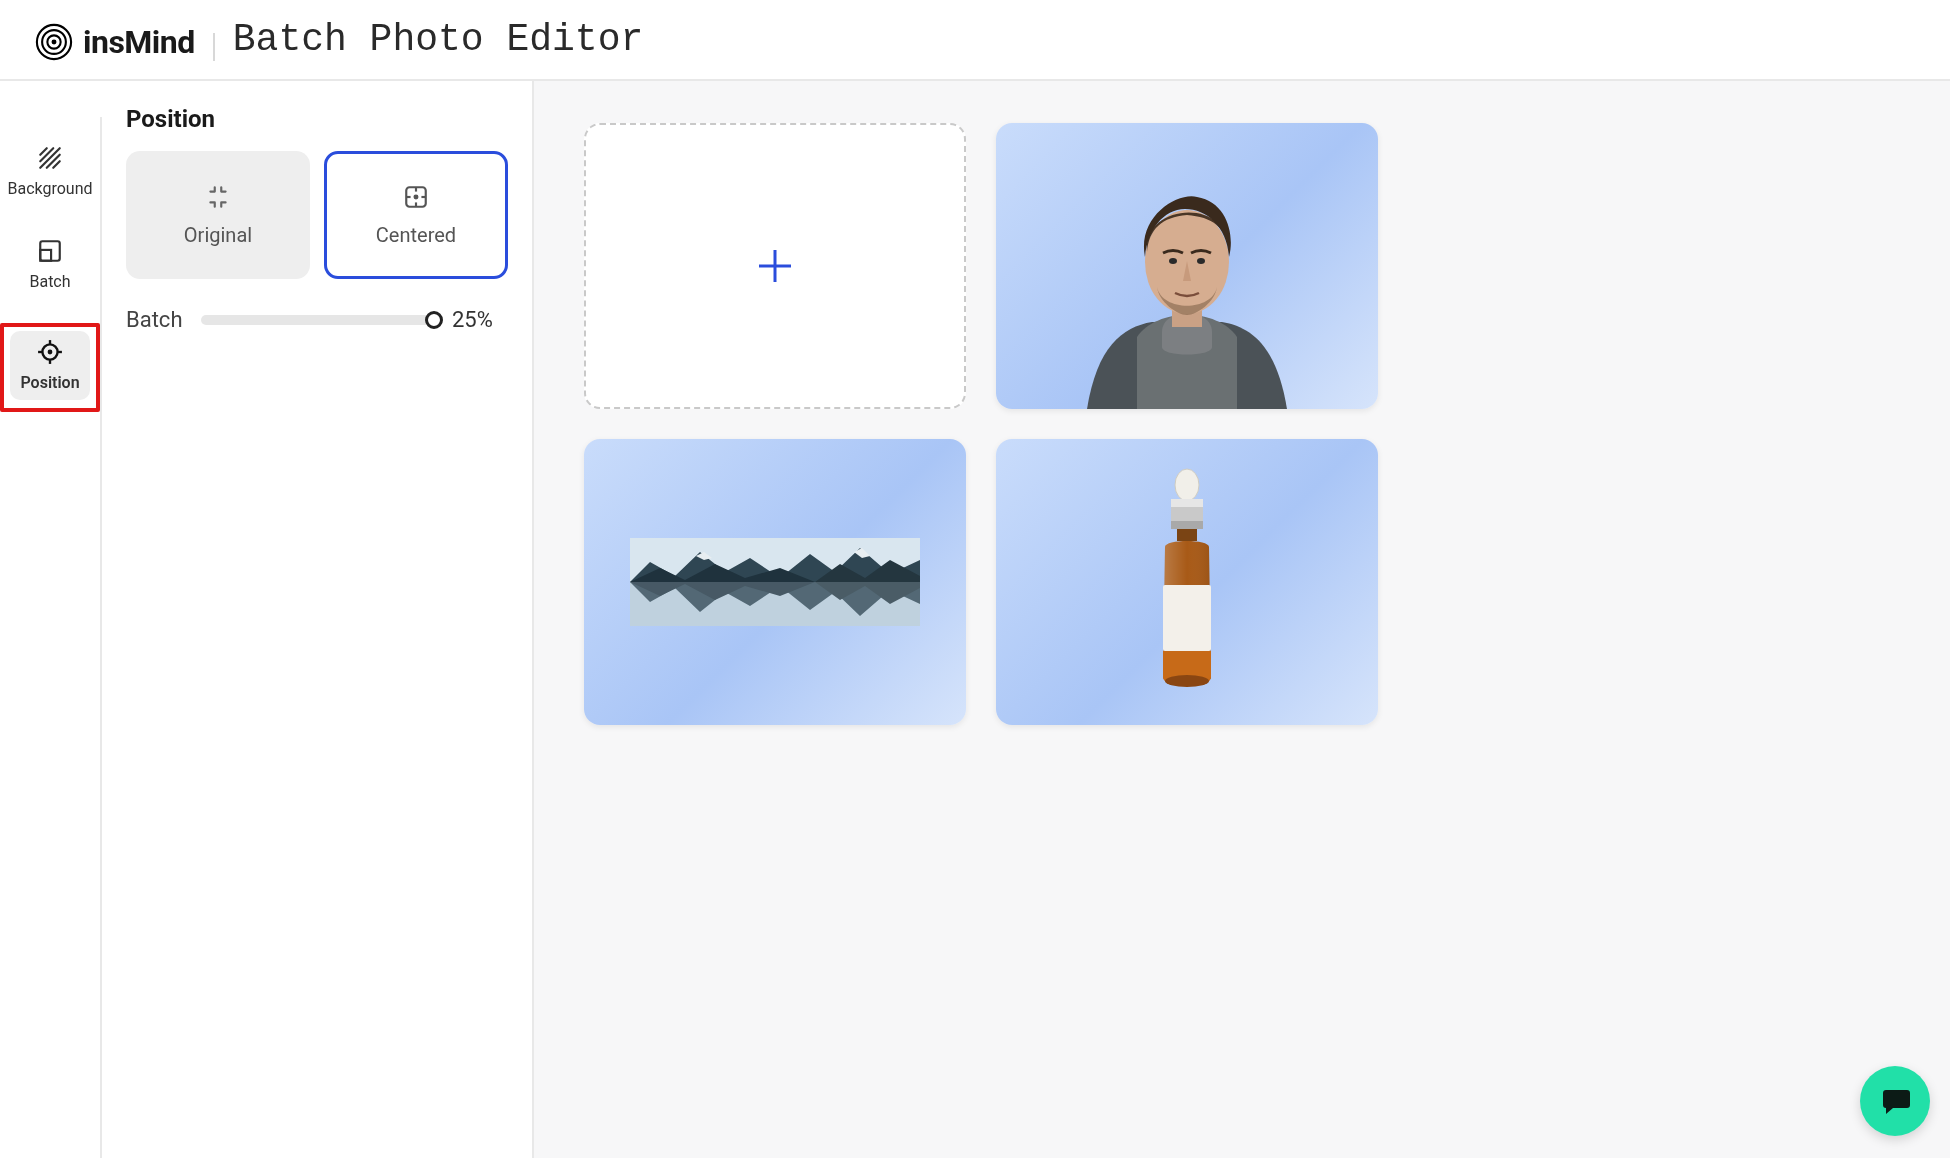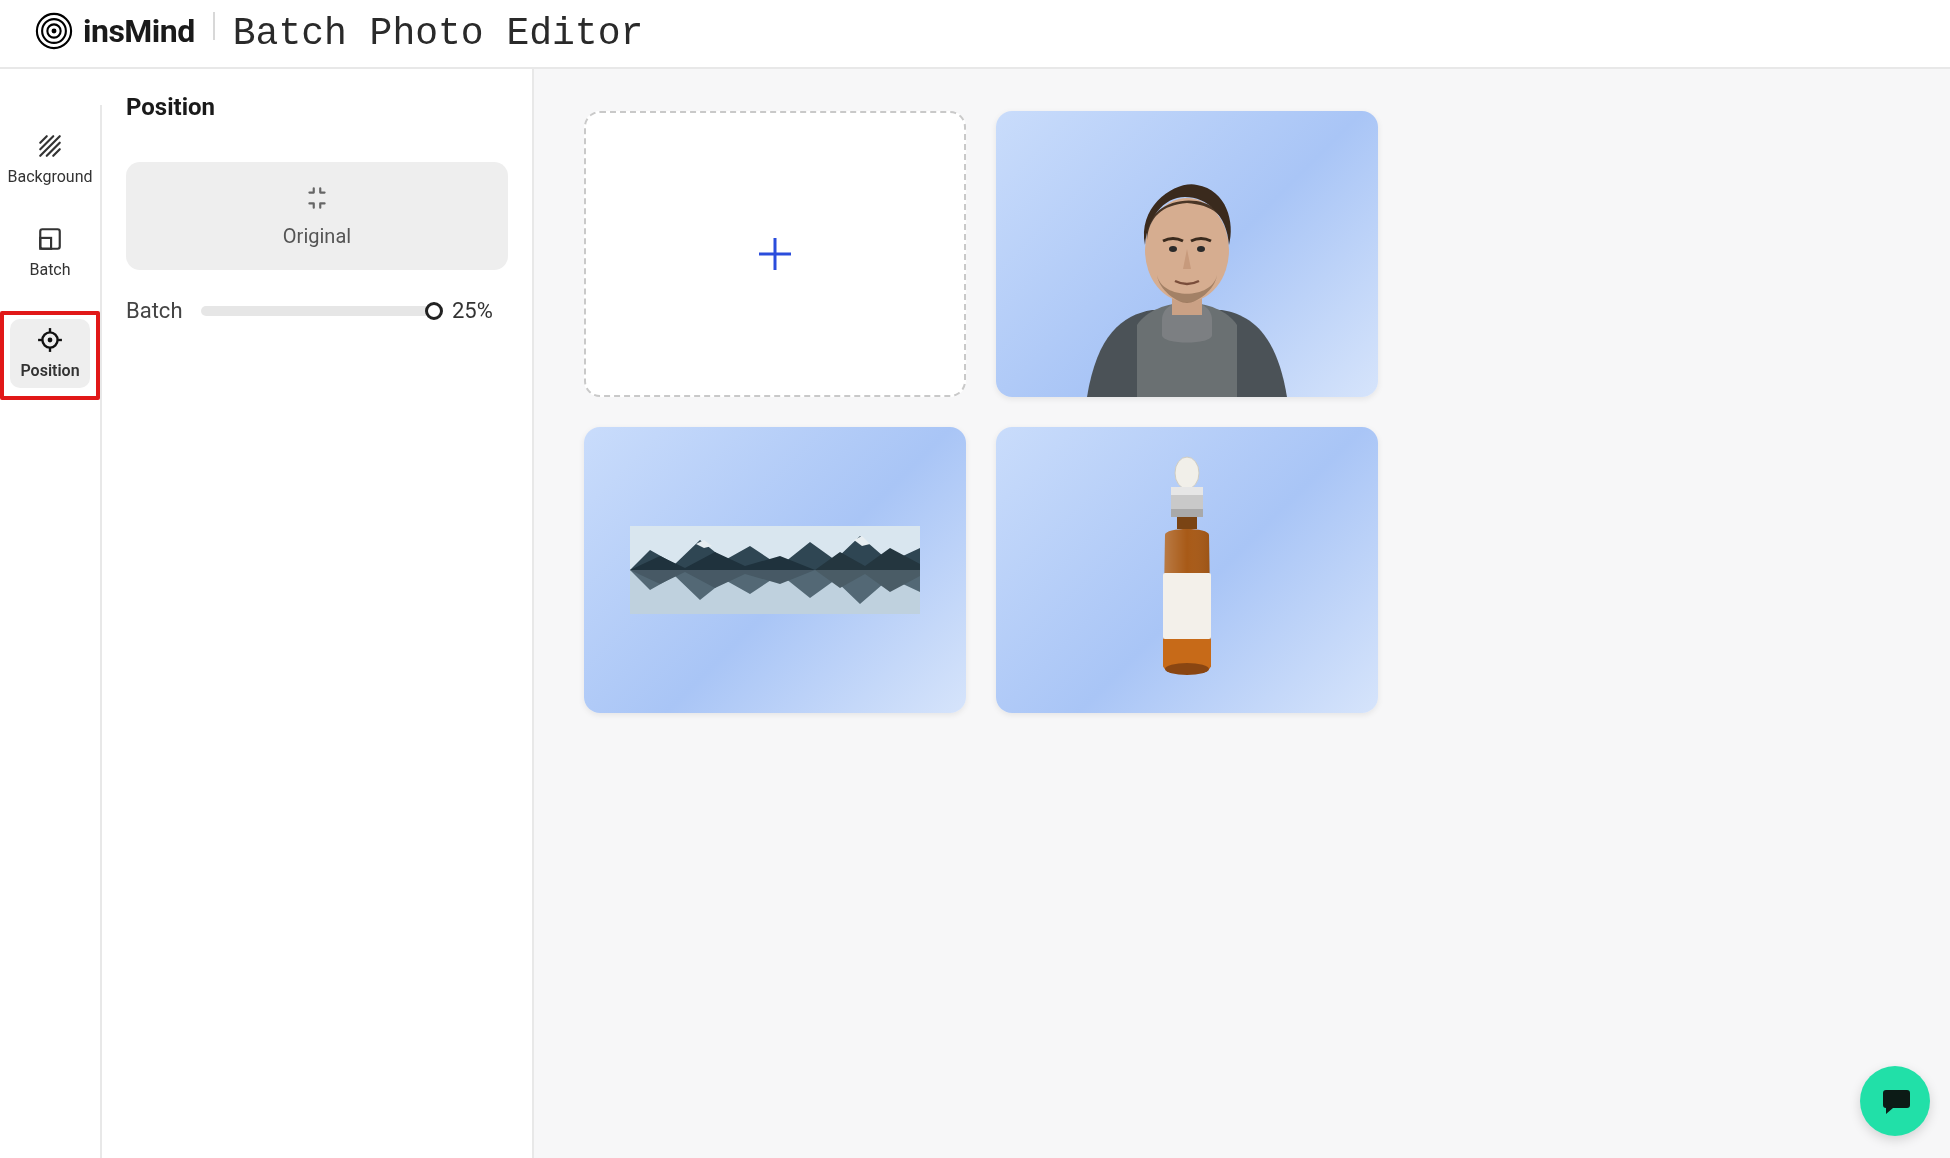--- a/index.html
+++ b/index.html
@@ -2,22 +2,22 @@
 <html><head>
 <meta charset="utf-8">
 <style>
   * { box-sizing: border-box; margin: 0; padding: 0; }
   html, body { width: 100%; height: 100%; font-family: -apple-system, BlinkMacSystemFont, "Segoe UI", Roboto, sans-serif; color: #1a1a1a; }
   body { display: flex; flex-direction: column; background: #fff; }
 
   
   .header {
     display: flex;
-    align-items: flex-start;
-    padding: 12px 35px;
+    align-items: flex-end;
+    padding: 18px 35px;
     border-bottom: 2px solid #e8e8e8;
     gap: 18px;
   }
   .logo-group { display: flex; align-items: center; gap: 10px; }
   .logo-mark {
     width: 38px; height: 38px;
     display: flex; align-items: center; justify-content: center;
   }
   .logo-text { font-size: 32px; font-weight: 700; letter-spacing: -0.5px; }
   .header-divider { width: 2px; height: 28px; background: #d8d8d8; }
@@ -60,33 +60,32 @@
   .panel {
     width: 432px;
     border-right: 2px solid #e8e8e8;
     padding: 24px 24px 24px 24px;
   }
   .panel-heading { font-size: 24px; font-weight: 700; margin-bottom: 18px; }
 
   .option-row { display: flex; gap: 14px; margin-bottom: 28px; }
   .option-card {
     flex: 1;
-    height: 108px;
+    height: 128px;
     border-radius: 14px;
     background: #eeeeee;
     display: flex;
     flex-direction: column;
     align-items: center;
     justify-content: center;
     gap: 12px;
     cursor: pointer;
     border: 3px solid transparent;
     color: #555;
     font-size: 20px;
-    margin-top: 23px;
   }
   .option-card.selected {
     background: #fff;
     border-color: #2a4ddc;
   }
   .option-icon { width: 28px; height: 28px; display:flex; align-items:center; justify-content:center; }
 
   .slider-row { display: flex; align-items: center; gap: 18px; }
   .slider-label { font-size: 22px; color: #444; flex: 0 0 auto; }
   .slider-track {
@@ -242,20 +241,33 @@
         <span class="option-icon">
           <svg viewBox="0 0 24 24" width="26" height="26" stroke="#666" stroke-width="2" fill="none" stroke-linecap="round">
             <path d="M9 3 L9 7 M9 7 L5 7"></path>
             <path d="M15 3 L15 7 M15 7 L19 7"></path>
             <path d="M9 21 L9 17 M9 17 L5 17"></path>
             <path d="M15 21 L15 17 M15 17 L19 17"></path>
           </svg>
         </span>
         <span>Original</span>
       </div>
+      <div class="option-card selected">
+        <span class="option-icon">
+          <svg viewBox="0 0 24 24" width="26" height="26" stroke="#555" stroke-width="2" fill="none">
+            <rect x="3" y="3" width="18" height="18" rx="3"></rect>
+            <line x1="12" y1="3" x2="12" y2="7"></line>
+            <line x1="12" y1="17" x2="12" y2="21"></line>
+            <line x1="3" y1="12" x2="7" y2="12"></line>
+            <line x1="17" y1="12" x2="21" y2="12"></line>
+            <circle cx="12" cy="12" r="1.3" fill="#555"></circle>
+          </svg>
+        </span>
+        <span>Centered</span>
+      </div>
     </div>
 
     <div class="slider-row">
       <span class="slider-label">Batch</span>
       <div class="slider-track">
         <div class="slider-thumb" style="left:100%"></div>
       </div>
       <span class="slider-value">25%</span>
     </div>
   </div>

